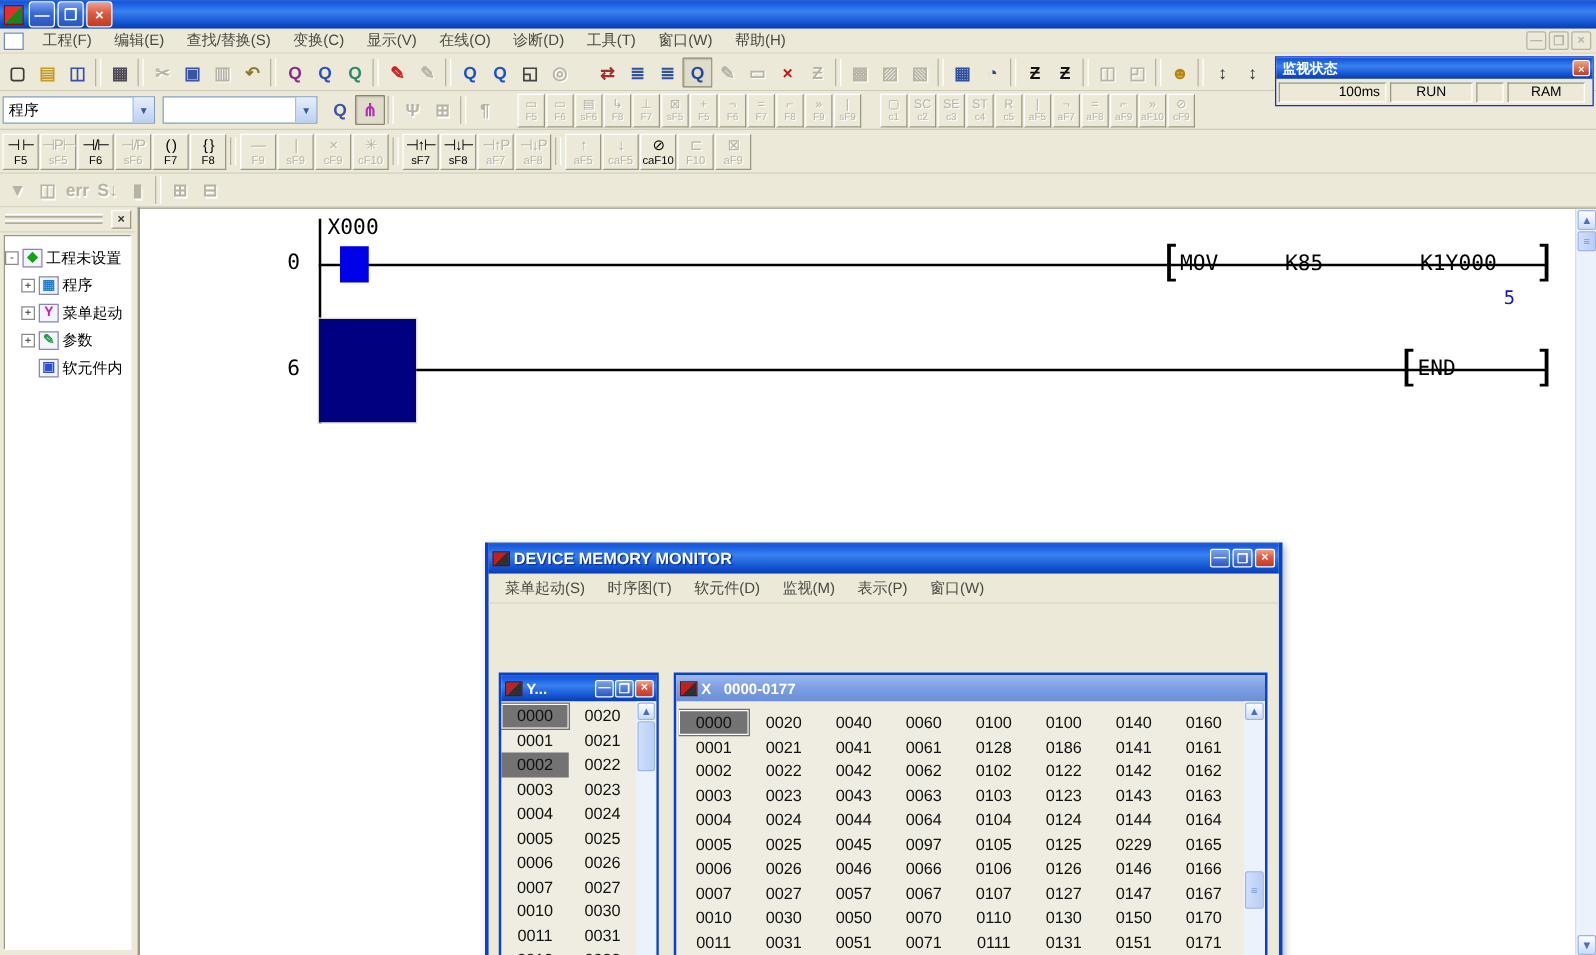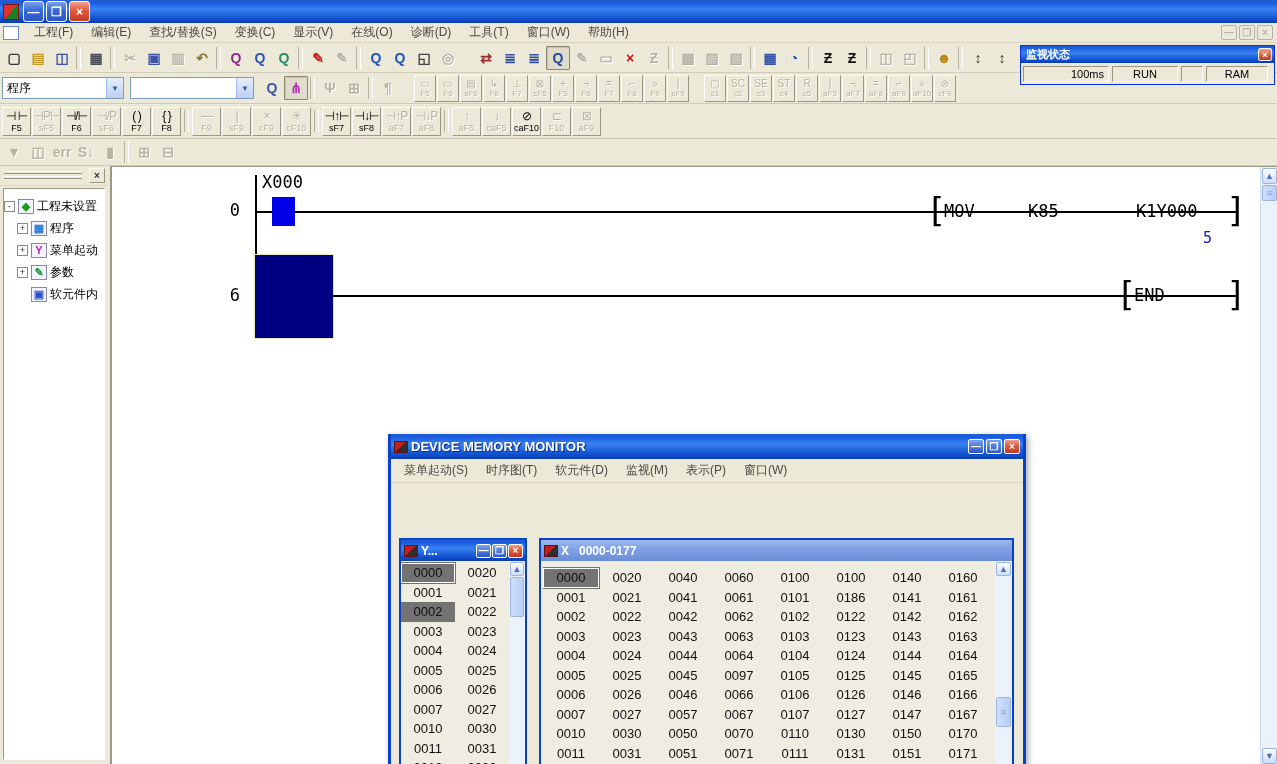--- a/index.html
+++ b/index.html
@@ -601,21 +601,21 @@
                 <div class="num-cell">0100</div>
                 <div class="num-cell">0100</div>
                 <div class="num-cell">0140</div>
                 <div class="num-cell">0160</div>
               </div>
               <div class="x-row">
                 <div class="num-cell">0001</div>
                 <div class="num-cell">0021</div>
                 <div class="num-cell">0041</div>
                 <div class="num-cell">0061</div>
-                <div class="num-cell">0101</div>
+                <div class="num-cell">0128</div>
                 <div class="num-cell">0186</div>
                 <div class="num-cell">0141</div>
                 <div class="num-cell">0161</div>
               </div>
               <div class="x-row">
                 <div class="num-cell">0002</div>
                 <div class="num-cell">0022</div>
                 <div class="num-cell">0042</div>
                 <div class="num-cell">0062</div>
                 <div class="num-cell">0102</div>
@@ -643,21 +643,21 @@
                 <div class="num-cell">0144</div>
                 <div class="num-cell">0164</div>
               </div>
               <div class="x-row">
                 <div class="num-cell">0005</div>
                 <div class="num-cell">0025</div>
                 <div class="num-cell">0045</div>
                 <div class="num-cell">0097</div>
                 <div class="num-cell">0105</div>
                 <div class="num-cell">0125</div>
-                <div class="num-cell">0145</div>
+                <div class="num-cell">0229</div>
                 <div class="num-cell">0165</div>
               </div>
               <div class="x-row">
                 <div class="num-cell">0006</div>
                 <div class="num-cell">0026</div>
                 <div class="num-cell">0046</div>
                 <div class="num-cell">0066</div>
                 <div class="num-cell">0106</div>
                 <div class="num-cell">0126</div>
                 <div class="num-cell">0146</div>

